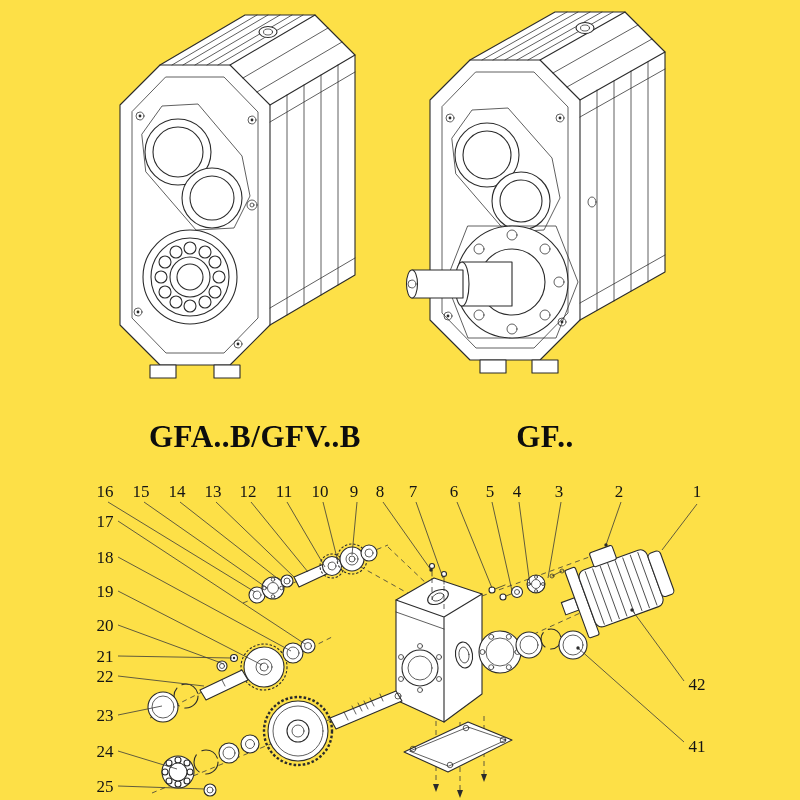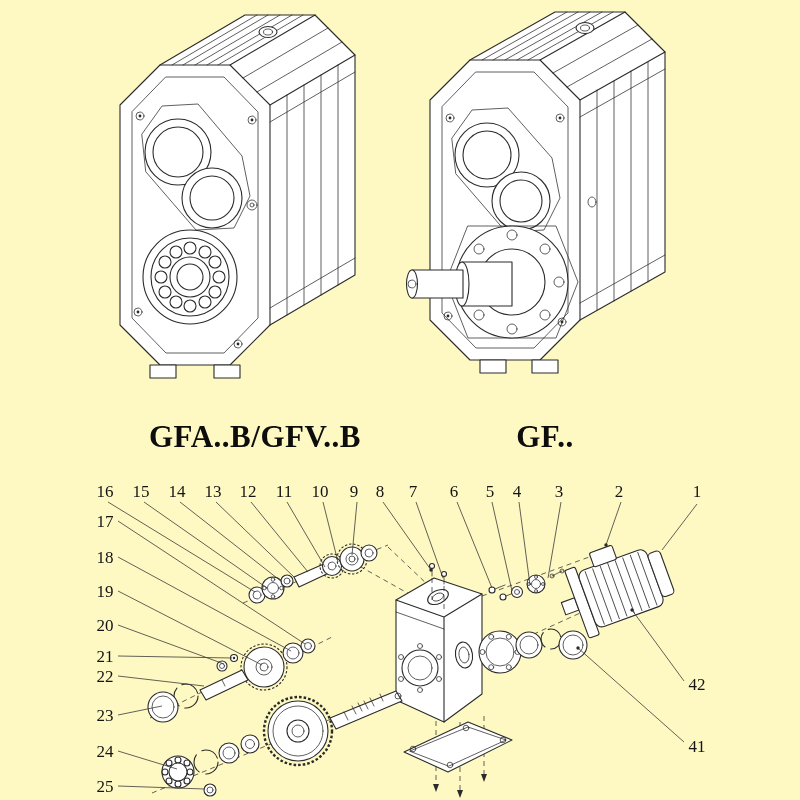--- a/index.html
+++ b/index.html
@@ -1,16 +1,16 @@
 <!DOCTYPE html>
 <html><head>
 <meta charset="utf-8">
 <style>
   html,body { margin:0; padding:0; background:#ffffff; }
-  .page { position:relative; width:800px; height:800px; background:#fef9c3; outline:1px solid #ececec; overflow:hidden; }
+  .page { position:relative; width:800px; height:800px; background:#fde047; outline:1px solid #ececec; overflow:hidden; }
   svg { display:block; }
   .ln   { fill:none; stroke:#2b2b2b; stroke-width:1.1; stroke-linecap:round; stroke-linejoin:round; }
   .lnw  { fill:#ffffff; stroke:#2b2b2b; stroke-width:1.1; stroke-linejoin:round; }
   .thin { stroke-width:0.75; }
   .teeth  { fill:none; stroke:#2b2b2b; stroke-width:1.1; stroke-dasharray:2.4 1.8; }
   .teeth2 { fill:none; stroke:#2b2b2b; stroke-width:2.4; stroke-dasharray:2.6 2; }
   .dash   { fill:none; stroke:#3a3a3a; stroke-width:0.8; stroke-dasharray:5 4; }
   .leader { fill:none; stroke:#3a3a3a; stroke-width:0.8; }
   .dot    { fill:#2b2b2b; stroke:none; }
   .callout { font-family:"Liberation Serif", serif; font-size:17px; fill:#141414; }

